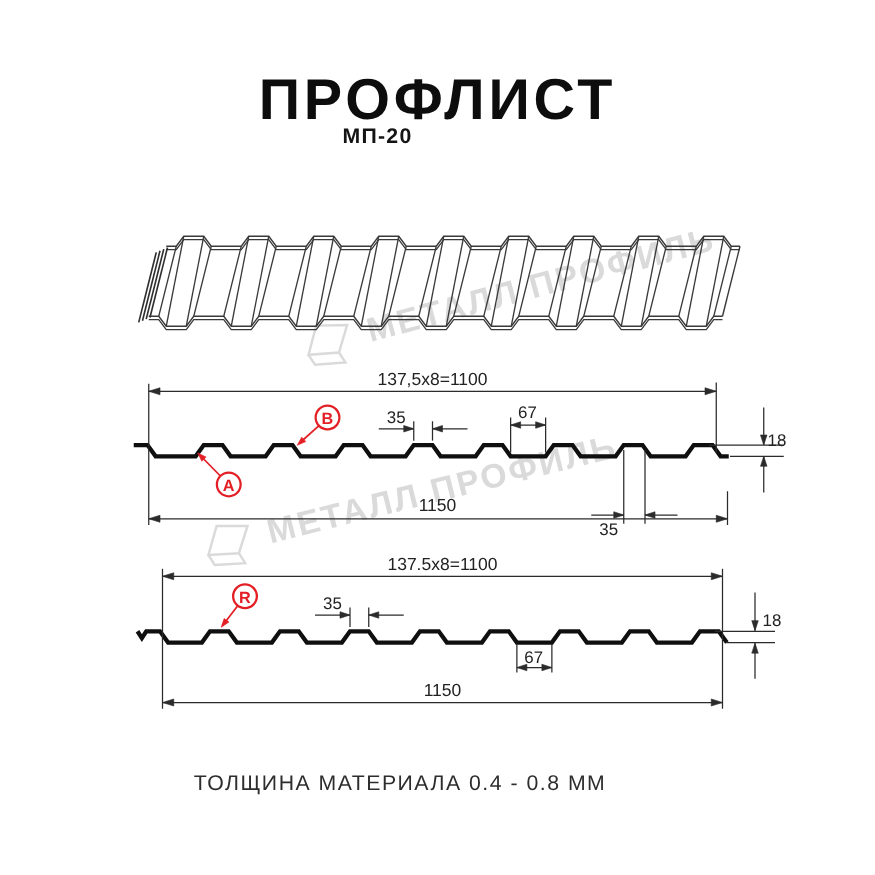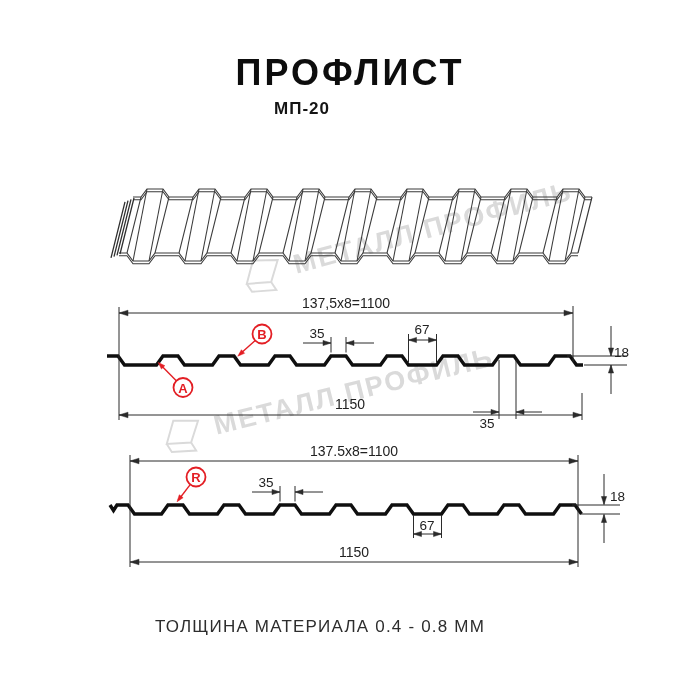--- a/index.html
+++ b/index.html
@@ -1,20 +1,20 @@
 <!DOCTYPE html>
 <html style="--red: #e31e24; --wm: #dadada;"><head>
 <meta charset="utf-8">
 <style>
   html,body{margin:0;padding:0;background:#ffffff;}
   #stage{position:relative;width:700px;height:700px;overflow:hidden;background:#fff;
          font-family:"Liberation Sans",sans-serif;}
   
   #title{position:absolute;left:0;top:52px;width:700px;text-align:center;
-         font-size:36px;font-weight:700;letter-spacing:3px;color:#0d0d0d;z-index:3;}
+         font-size:46px;font-weight:700;letter-spacing:3px;color:#0d0d0d;z-index:3;}
   #subtitle{position:absolute;left:0;top:99px;width:604px;text-align:center;
          font-size:17px;font-weight:700;letter-spacing:1px;color:#141414;z-index:3;}
   
   #footer{position:absolute;left:0;top:617px;width:640px;text-align:center;
          font-size:17px;font-weight:400;letter-spacing:1.2px;color:#2d2d2d;z-index:3;}
   
   .wm{position:absolute;display:flex;align-items:center;gap:10px;
       color:var(--wm,#dadada);font-weight:700;font-size:27px;letter-spacing:2px;
       white-space:nowrap;transform-origin:0 50%;z-index:1;}
   #wm1{left:238px;top:258px;transform:rotate(-15deg);}

